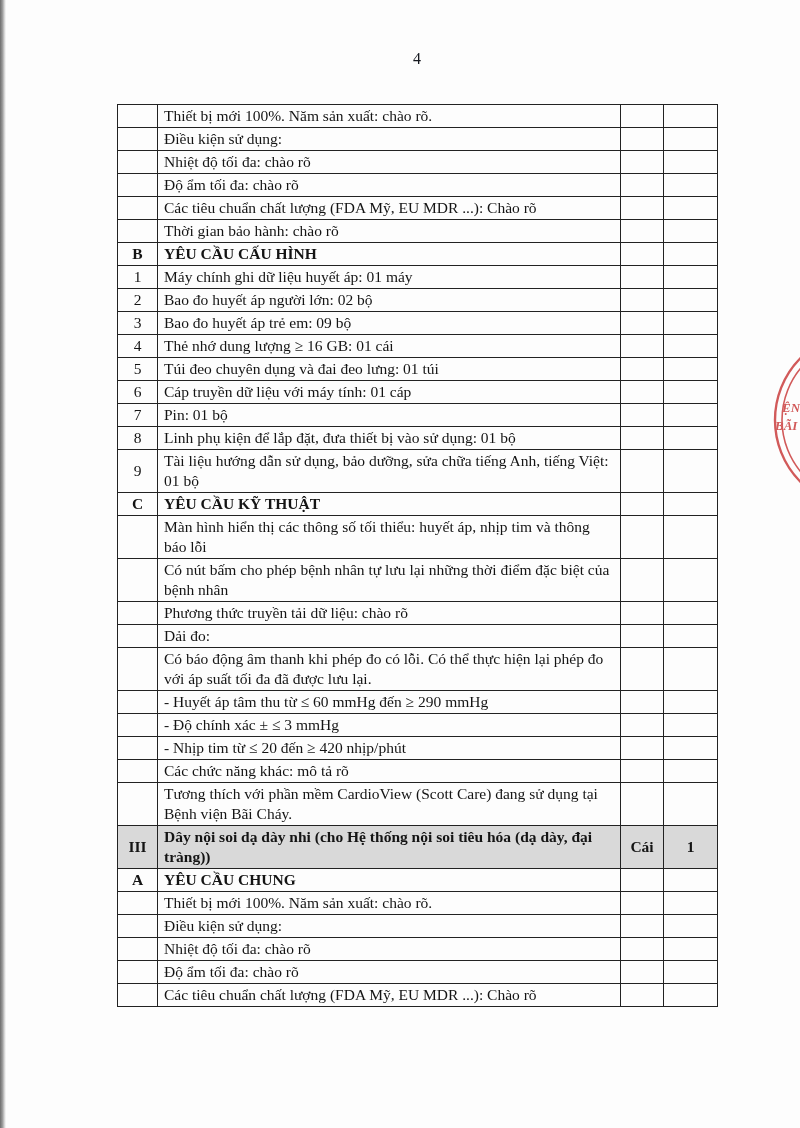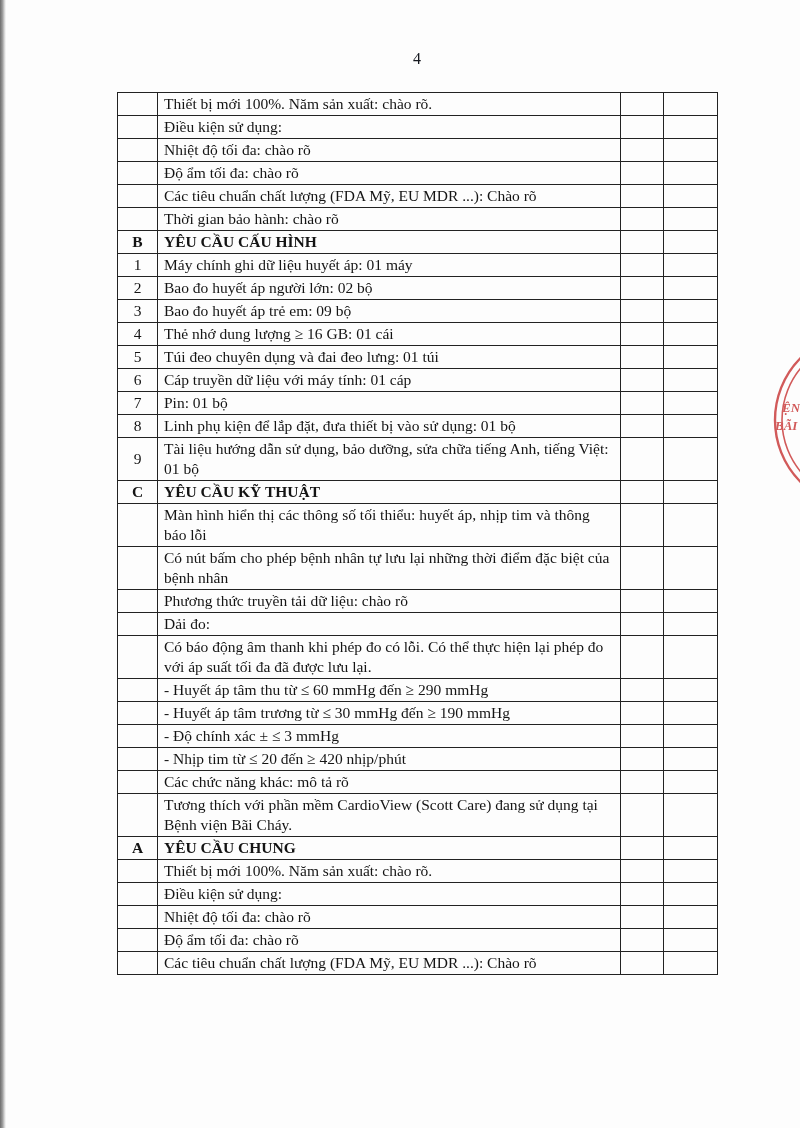--- a/index.html
+++ b/index.html
@@ -29,21 +29,21 @@
     top: 50px;
     left: 117px;
     width: 600px;
     text-align: center;
     font-size: 16px;
     color: #15181f;
   }
   table.doc-table {
     position: absolute;
     left: 117px;
-    top: 92px;
+    top: 104px;
     width: 600px;
     border-collapse: collapse;
     table-layout: fixed;
   }
   .doc-table td {
     border: 1px solid var(--grid);
     font-size: 15.5px;
     line-height: 20px;
     padding: 1px 6px;
     height: 22px;
@@ -219,26 +219,20 @@
         <td class="qty"></td>
       </tr>
       <tr>
         <td class="num"></td>
         <td class="text">- Huyết áp tâm thu từ ≤ 60 mmHg đến ≥ 290 mmHg</td>
         <td class="unit"></td>
         <td class="qty"></td>
       </tr>
       <tr>
         <td class="num"></td>
-        <td class="text">- Huyết áp tâm trương từ ≤ 30 mmHg đến ≥ 190 mmHg</td>
-        <td class="unit"></td>
-        <td class="qty"></td>
-      </tr>
-      <tr>
-        <td class="num"></td>
         <td class="text">- Độ chính xác ± ≤ 3 mmHg</td>
         <td class="unit"></td>
         <td class="qty"></td>
       </tr>
       <tr>
         <td class="num"></td>
         <td class="text">- Nhịp tim từ ≤ 20 đến ≥ 420 nhịp/phút</td>
         <td class="unit"></td>
         <td class="qty"></td>
       </tr>
@@ -246,20 +240,26 @@
         <td class="num"></td>
         <td class="text">Các chức năng khác: mô tả rõ</td>
         <td class="unit"></td>
         <td class="qty"></td>
       </tr>
       <tr>
         <td class="num"></td>
         <td class="text">Tương thích với phần mềm CardioView (Scott Care) đang sử dụng tại Bệnh viện Bãi Cháy.</td>
         <td class="unit"></td>
         <td class="qty"></td>
+      </tr>
+      <tr class="bold shaded">
+        <td class="num">III</td>
+        <td class="text">Dây nội soi dạ dày nhi (cho Hệ thống nội soi tiêu hóa (dạ dày, đại tràng))</td>
+        <td class="unit">Cái</td>
+        <td class="qty">1</td>
       </tr>
       <tr class="bold">
         <td class="num">A</td>
         <td class="text">YÊU CẦU CHUNG</td>
         <td class="unit"></td>
         <td class="qty"></td>
       </tr>
       <tr>
         <td class="num"></td>
         <td class="text">Thiết bị mới 100%. Năm sản xuất: chào rõ.</td>

